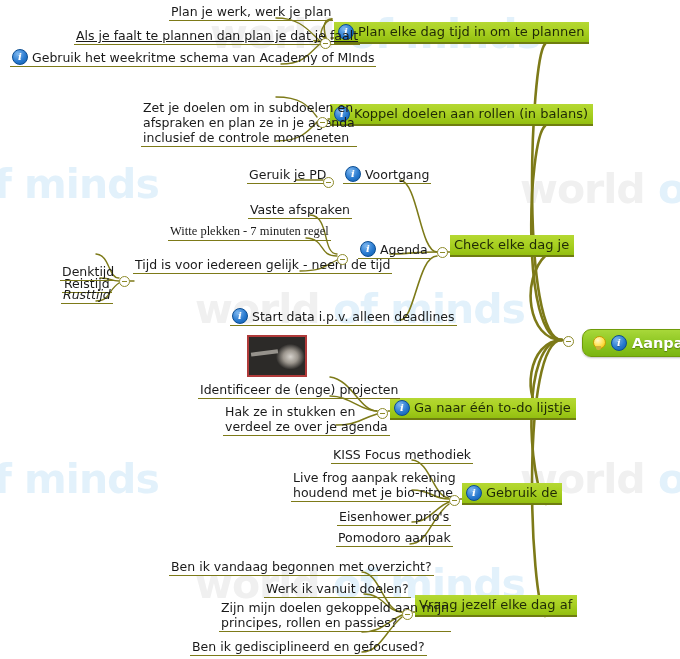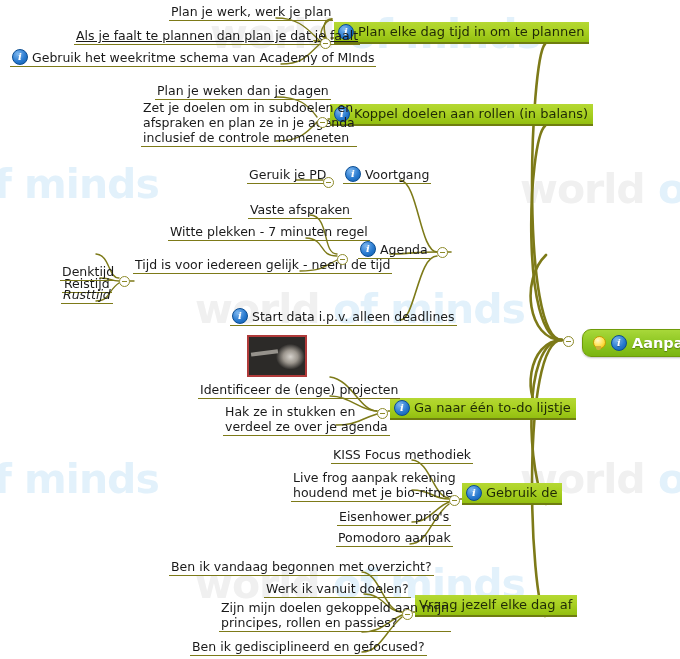--- a/index.html
+++ b/index.html
@@ -211,29 +211,29 @@
     </g>
   </svg>
 
   <div id="nodes">
       <div class="node root" style="left: 582px; top: 329px;"><span class="ico-bulb"></span><span class="ico-info">i</span><span>Aanpak</span></div>
       <div class="node green" style="left: 334px; top: 22px;"><span class="ico-info">i</span><span>Plan elke dag tijd in om te plannen</span></div>
       <div class="node leaf bold" style="left: 169px; top: 4px; display: flex; align-items: center; gap: 4px;"><span>Plan je werk, werk je plan</span></div>
       <div class="node leaf" style="left: 74px; top: 28px; display: flex; align-items: center; gap: 4px; text-decoration: underline;"><span>Als je faalt te plannen dan plan je dat je faalt</span></div>
       <div class="node leaf" style="left: 10px; top: 49px; display: flex; align-items: center; gap: 4px;"><span class="ico-info">i</span><span>Gebruik het weekritme schema van Academy of MInds</span></div>
       <div class="node green" style="left: 330px; top: 104px;"><span class="ico-info">i</span><span>Koppel doelen aan rollen (in balans)</span></div>
-      <div class="node leaf" style="left: 155px; top: 83px; display: flex; align-items: center; gap: 4px;"><span>Plan je weken dan je dagen</span></div>
       <div class="node leaf multi" style="left: 141px; top: 100px;"><span>Zet je doelen om in subdoelen en
 afspraken en plan ze in je agenda
 inclusief de controle momeneten</span></div>
+      <div class="node green" style="left: 450px; top: 235px;"><span>Check elke dag je</span></div>
       <div class="node leaf" style="left: 343px; top: 166px; display: flex; align-items: center; gap: 4px;"><span class="ico-info">i</span><span>Voortgang</span></div>
       <div class="node leaf" style="left: 247px; top: 167px; display: flex; align-items: center; gap: 4px;"><span>Geruik je PD</span></div>
       <div class="node leaf" style="left: 358px; top: 241px; display: flex; align-items: center; gap: 4px;"><span class="ico-info">i</span><span>Agenda</span></div>
       <div class="node leaf" style="left: 248px; top: 202px; display: flex; align-items: center; gap: 4px;"><span>Vaste afspraken</span></div>
-      <div class="node leaf" style="left: 168px; top: 224px; display: flex; align-items: flex-start; gap: 4px;"><span>Witte plekken - 7 minuten regel</span></div>
+      <div class="node leaf" style="left: 168px; top: 224px; display: flex; align-items: flex-start; gap: 4px; font-family: Liberation Serif, serif;"><span>Witte plekken - 7 minuten regel</span></div>
       <div class="node leaf" style="left: 133px; top: 257px; display: flex; align-items: center; gap: 4px;"><span>Tijd is voor iedereen gelijk - neem de tijd</span></div>
       <div class="node leaf" style="left: 62px; top: 241px; display: flex; align-items: center; gap: 4px; margin-top: 35px;"><span>Reistijd</span></div>
       <div class="node leaf" style="left: 60px; top: 264px; display: flex; align-items: center; gap: 4px;"><span>Denktijd</span></div>
       <div class="node leaf" style="left: 61px; top: 287px; display: flex; align-items: center; gap: 4px; font-style: italic;"><span>Rusttijd</span></div>
       <div class="node leaf" style="left: 230px; top: 308px; display: flex; align-items: center; gap: 4px;"><span class="ico-info">i</span><span>Start data i.p.v. alleen deadlines</span></div>
       <div class="node green" style="left: 390px; top: 398px;"><span class="ico-info">i</span><span>Ga naar één to-do lijstje</span></div>
       <div class="node thumb" style="left: 247px; top: 335px;"><div class="fig"></div><div class="bar"></div></div>
       <div class="node leaf multi" style="left: 223px; top: 404px;"><span>Hak ze in stukken en
 verdeel ze over je agenda</span></div>
       <div class="node leaf" style="left: 198px; top: 382px; display: flex; align-items: center; gap: 4px;"><span>Identificeer de (enge) projecten</span></div>

